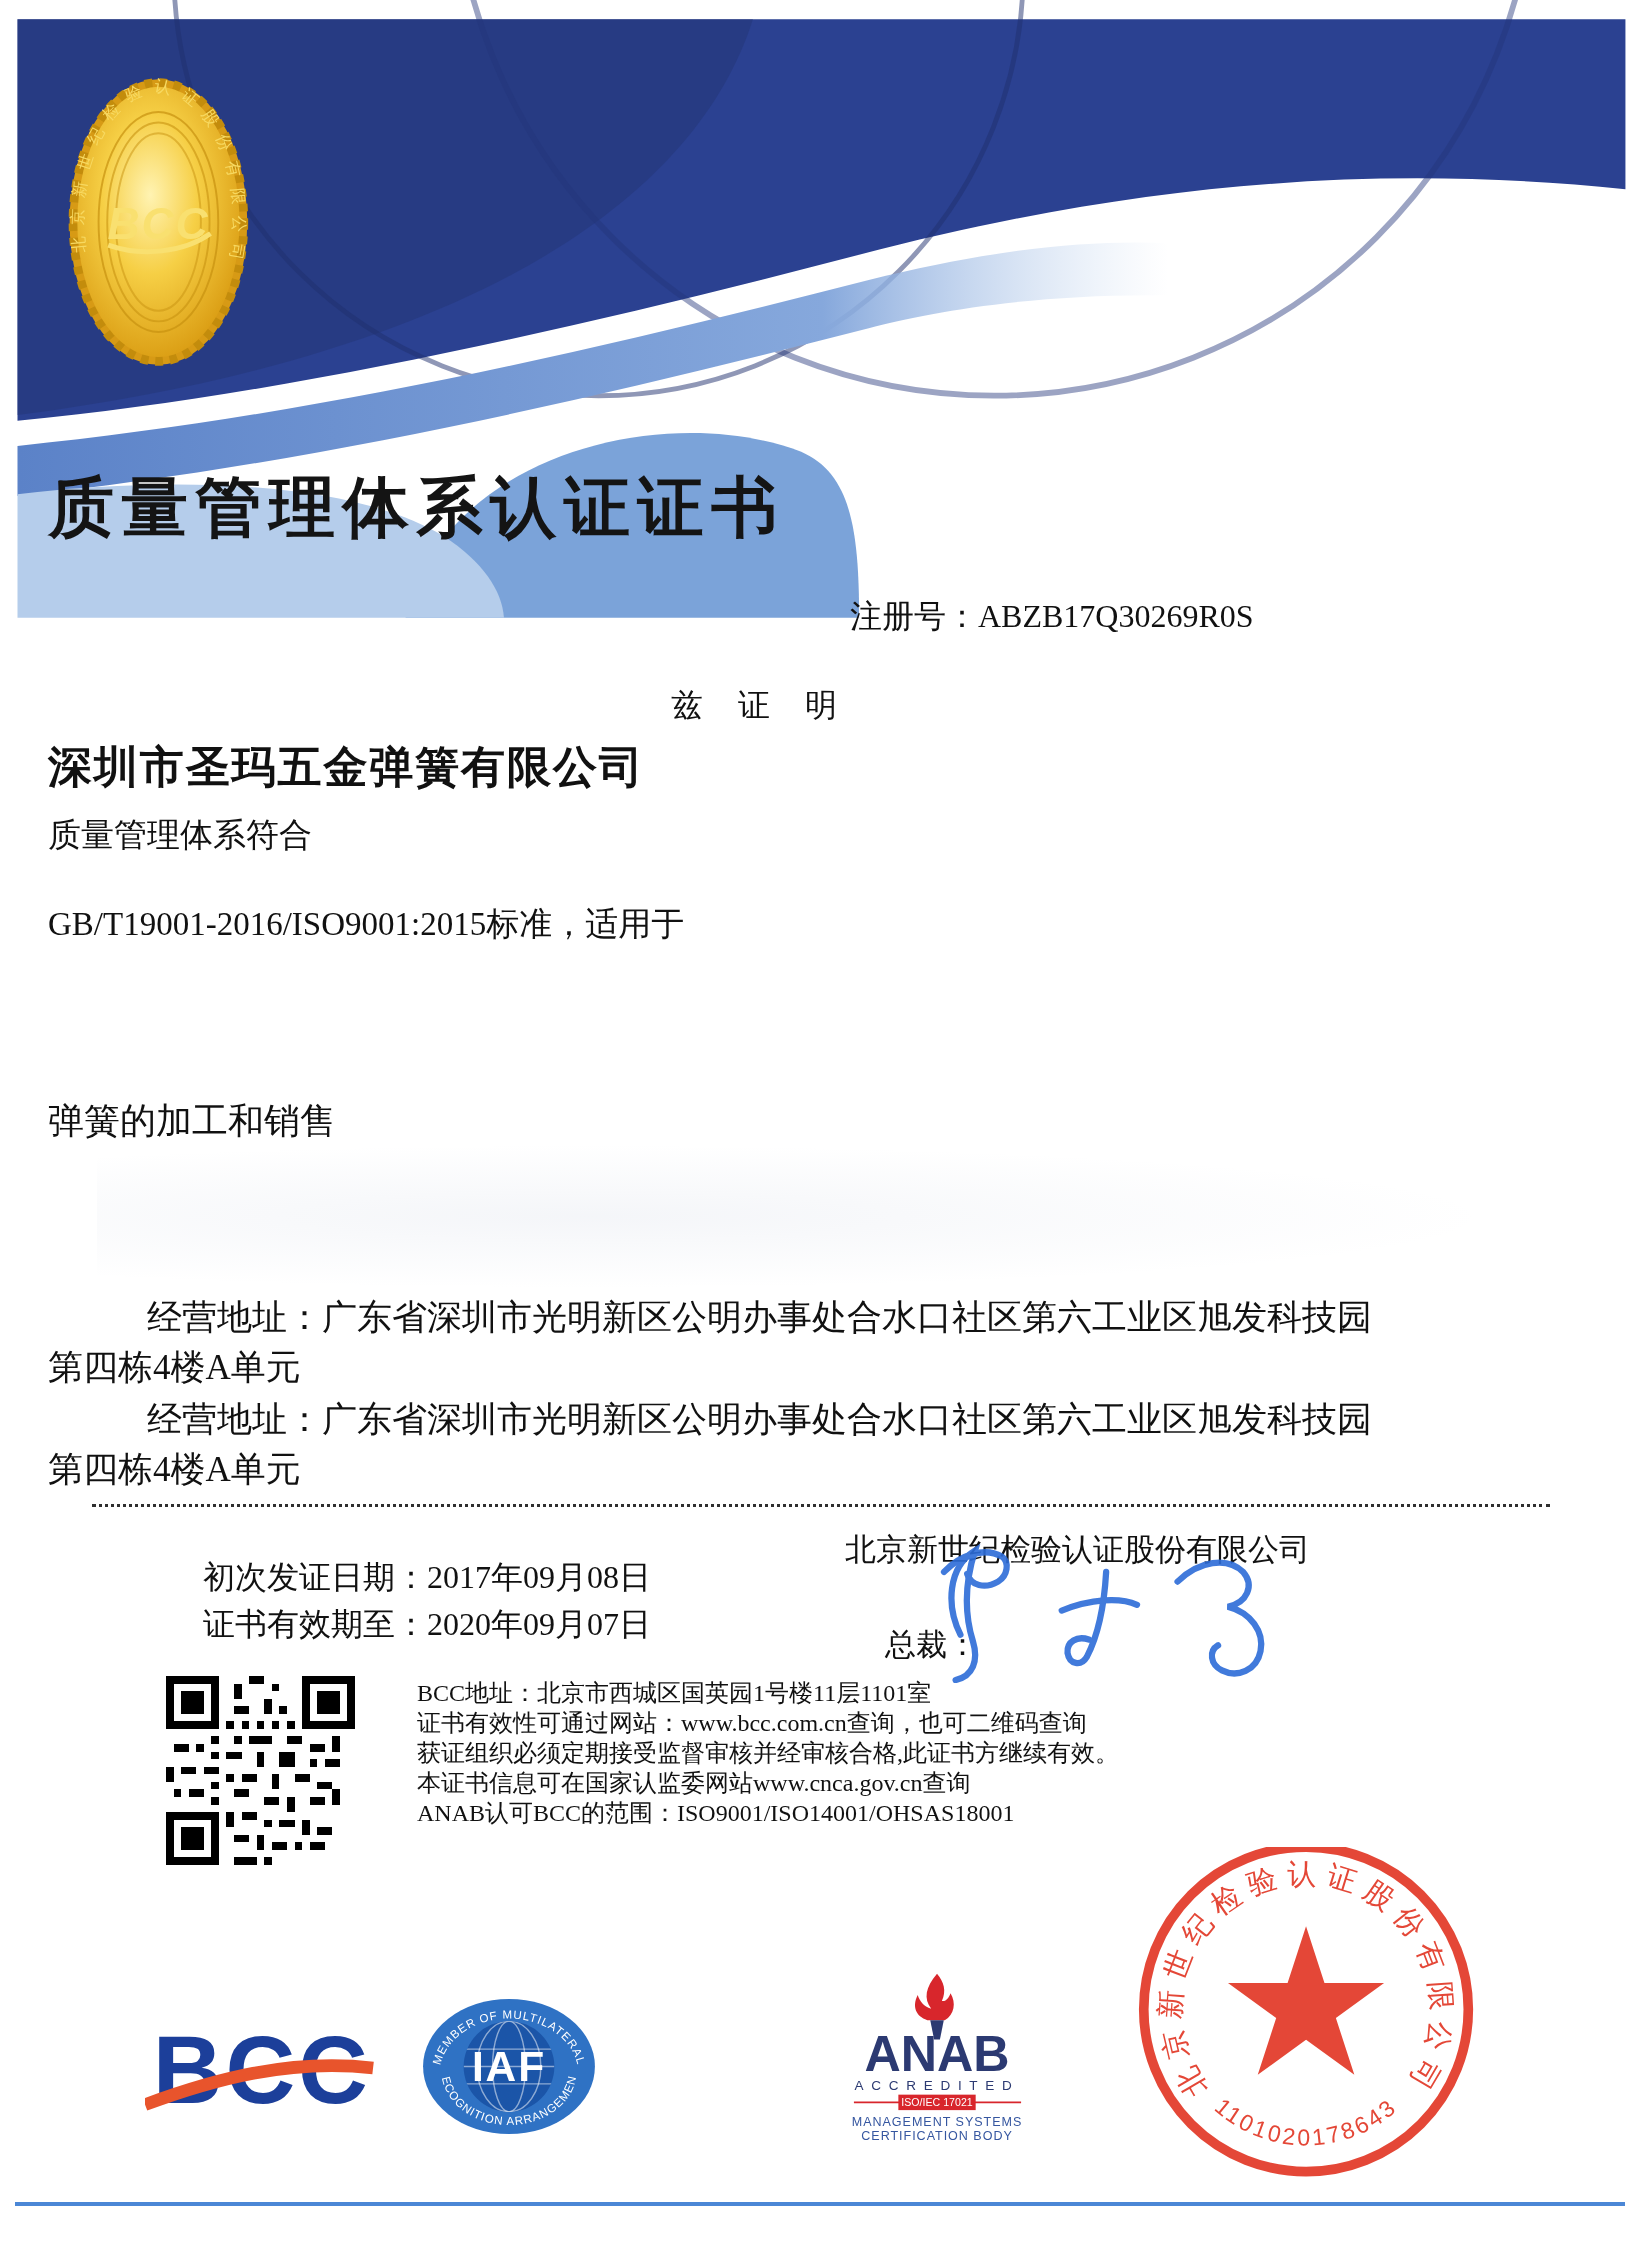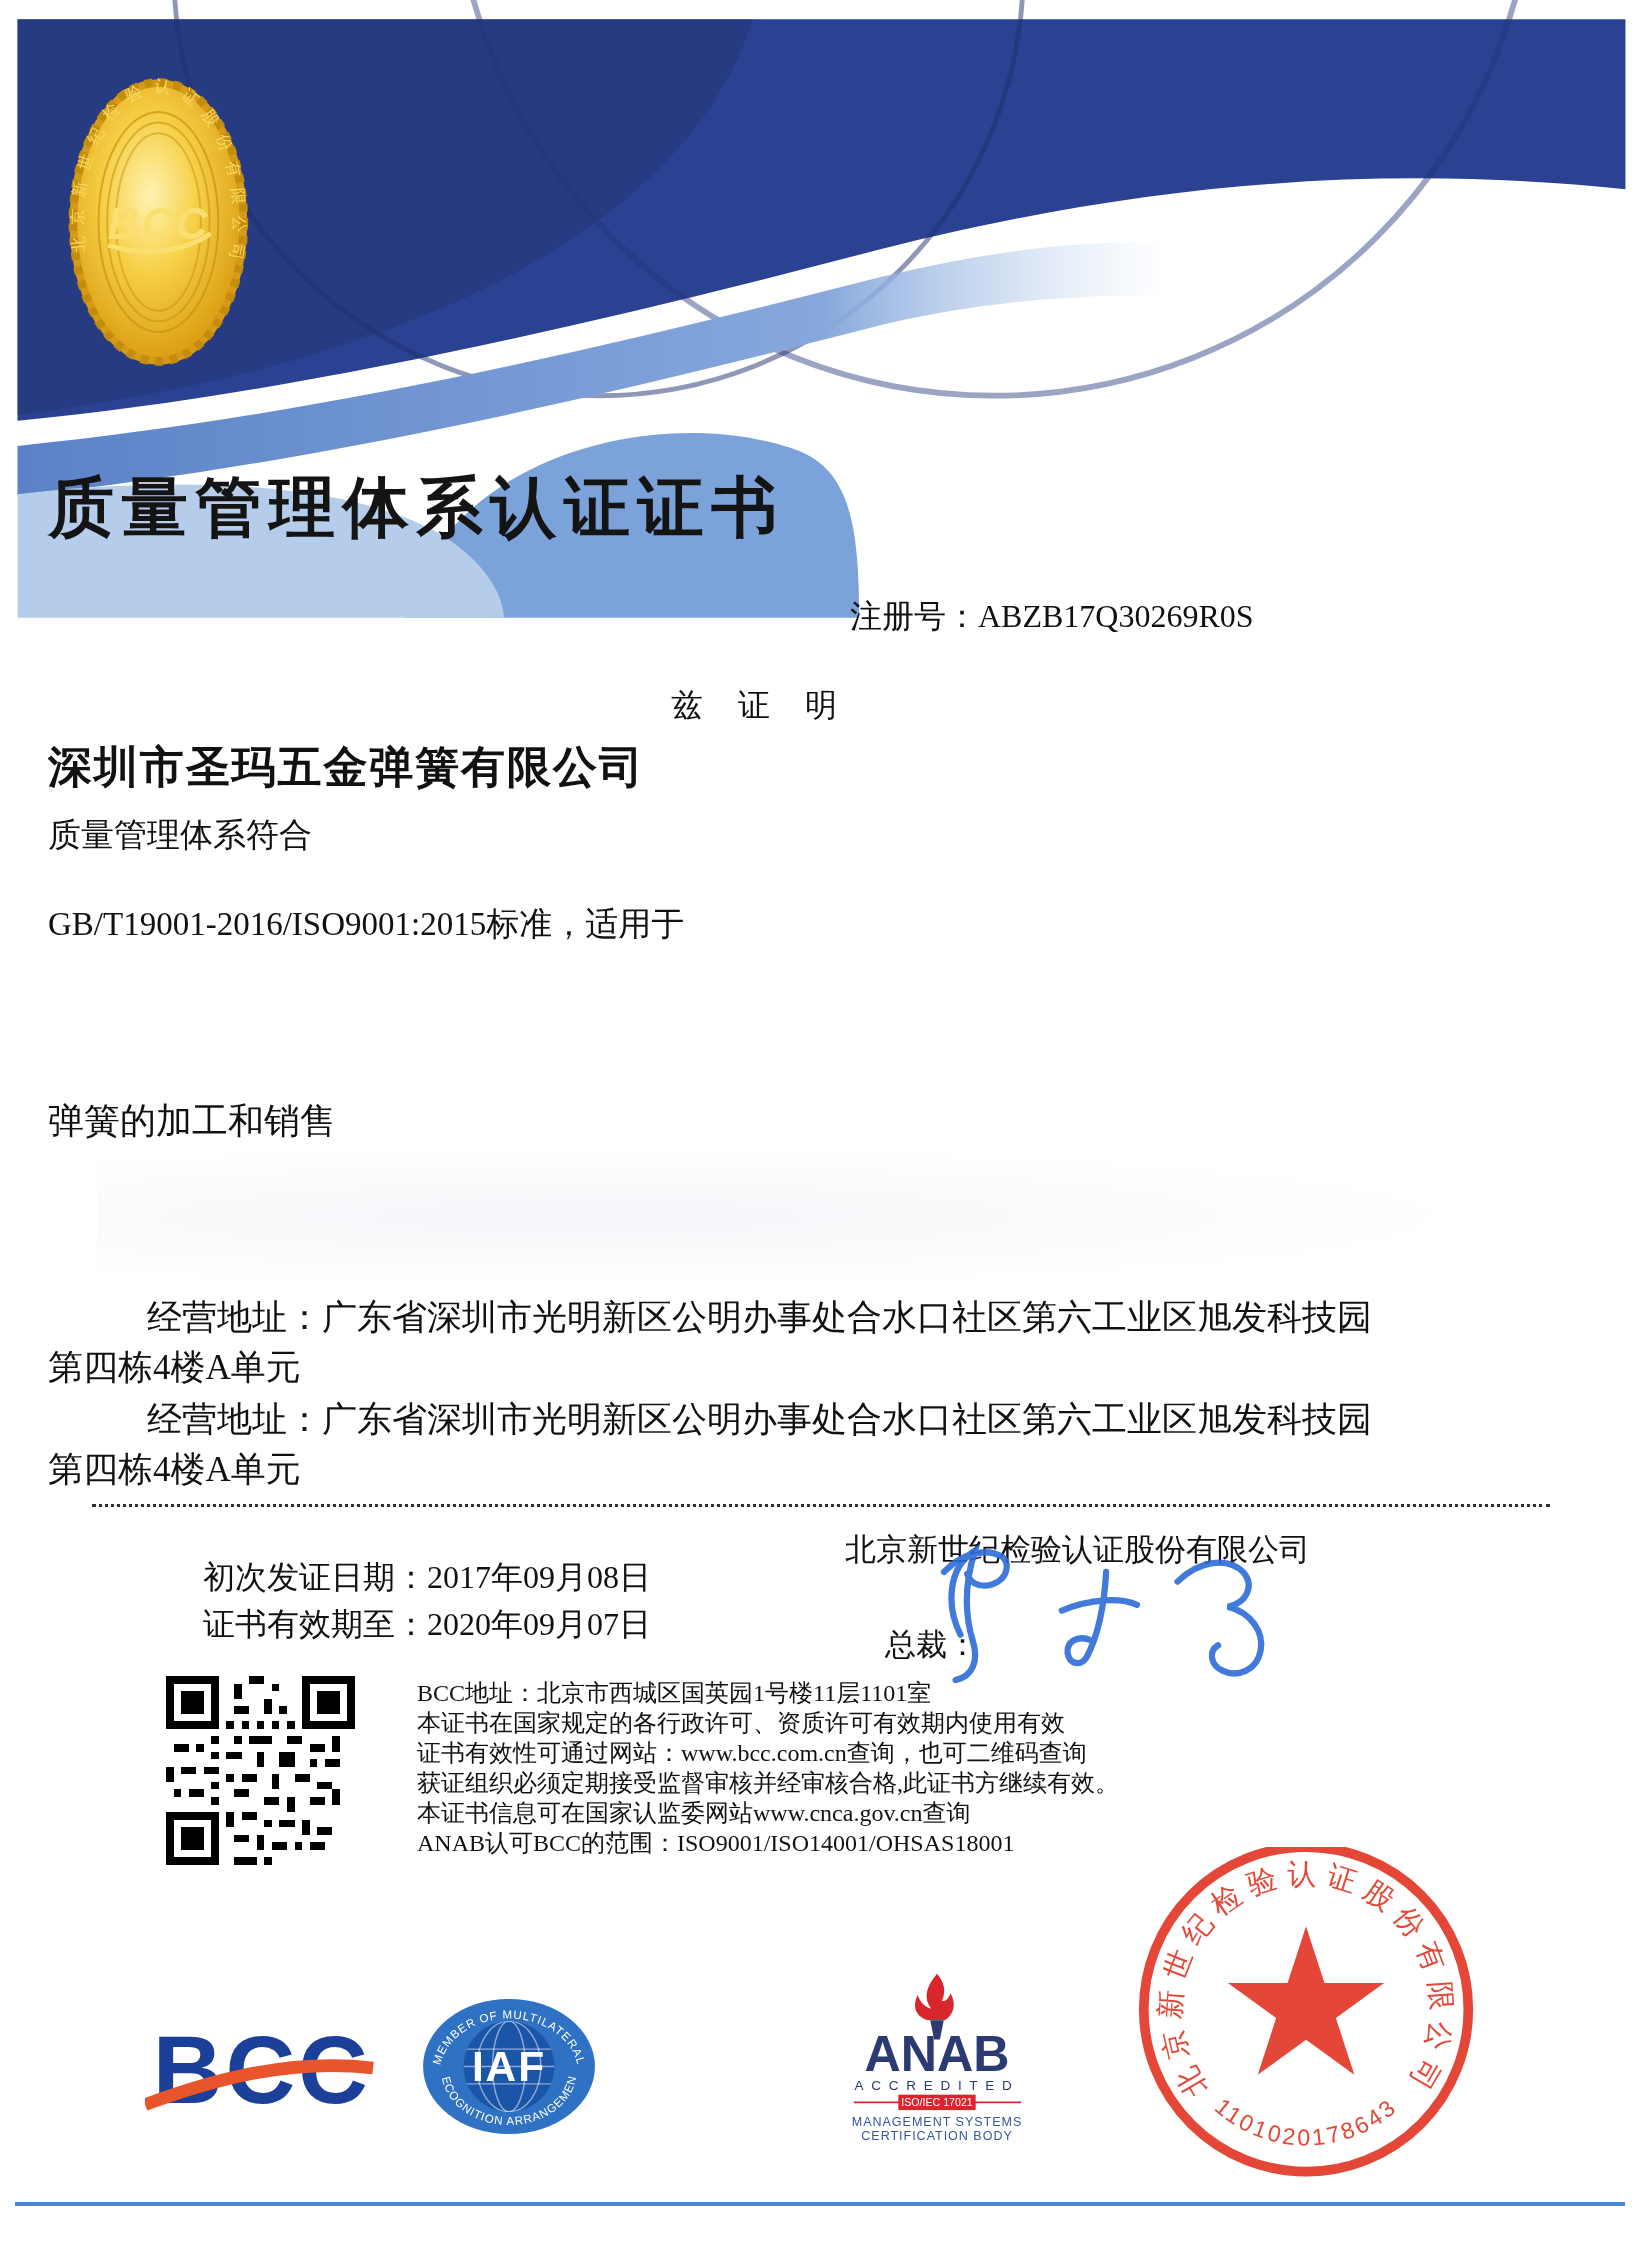--- a/index.html
+++ b/index.html
@@ -142,21 +142,20 @@
                M8,13h1v1h-1z M10,13h2v1h-2z M14,13h1v2h-1z M17,13h2v1h-2z M20,14h2v1h-2z
                M1,15h1v1h-1z M3,15h2v1h-2z M9,15h2v1h-2z M13,16h2v1h-2z M16,16h1v2h-1z
                M19,16h2v1h-2z M22,15h1v2h-1z M8,18h1v2h-1z M10,18h2v1h-2z M13,19h1v1h-1z
                M15,19h2v1h-2z M18,19h1v2h-1z M20,20h2v1h-2z M9,21h2v1h-2z M12,21h1v2h-1z
                M14,22h2v1h-2z M17,22h1v1h-1z M19,22h2v1h-2z M9,24h3v1h-3z M13,24h1v1h-1z"></path>
     </g>
   </svg>
 
   <div class="abs notes">
     <p>BCC地址：北京市西城区国英园1号楼11层1101室</p>
-    <p>本证书在国家规定的各行政许可、资质许可有效期内使用有效</p>
     <p>证书有效性可通过网站：www.bcc.com.cn查询，也可二维码查询</p>
     <p>获证组织必须定期接受监督审核并经审核合格,此证书方继续有效。</p>
     <p>本证书信息可在国家认监委网站www.cnca.gov.cn查询</p>
     <p>ANAB认可BCC的范围：ISO9001/ISO14001/OHSAS18001</p>
   </div>
 
   <svg class="abs" style="left:145px;top:2010px" width="232" height="114" viewBox="0 0 240 118">
     <text x="8" y="96" font-size="100" font-weight="800" letter-spacing="3" fill="#1c3f9a" font-family="'Liberation Sans','DejaVu Sans',sans-serif">BCC</text>
     <path d="M0,98 C70,72 150,50 236,60" stroke="#e8542c" stroke-width="13" fill="none"></path>
   </svg>

